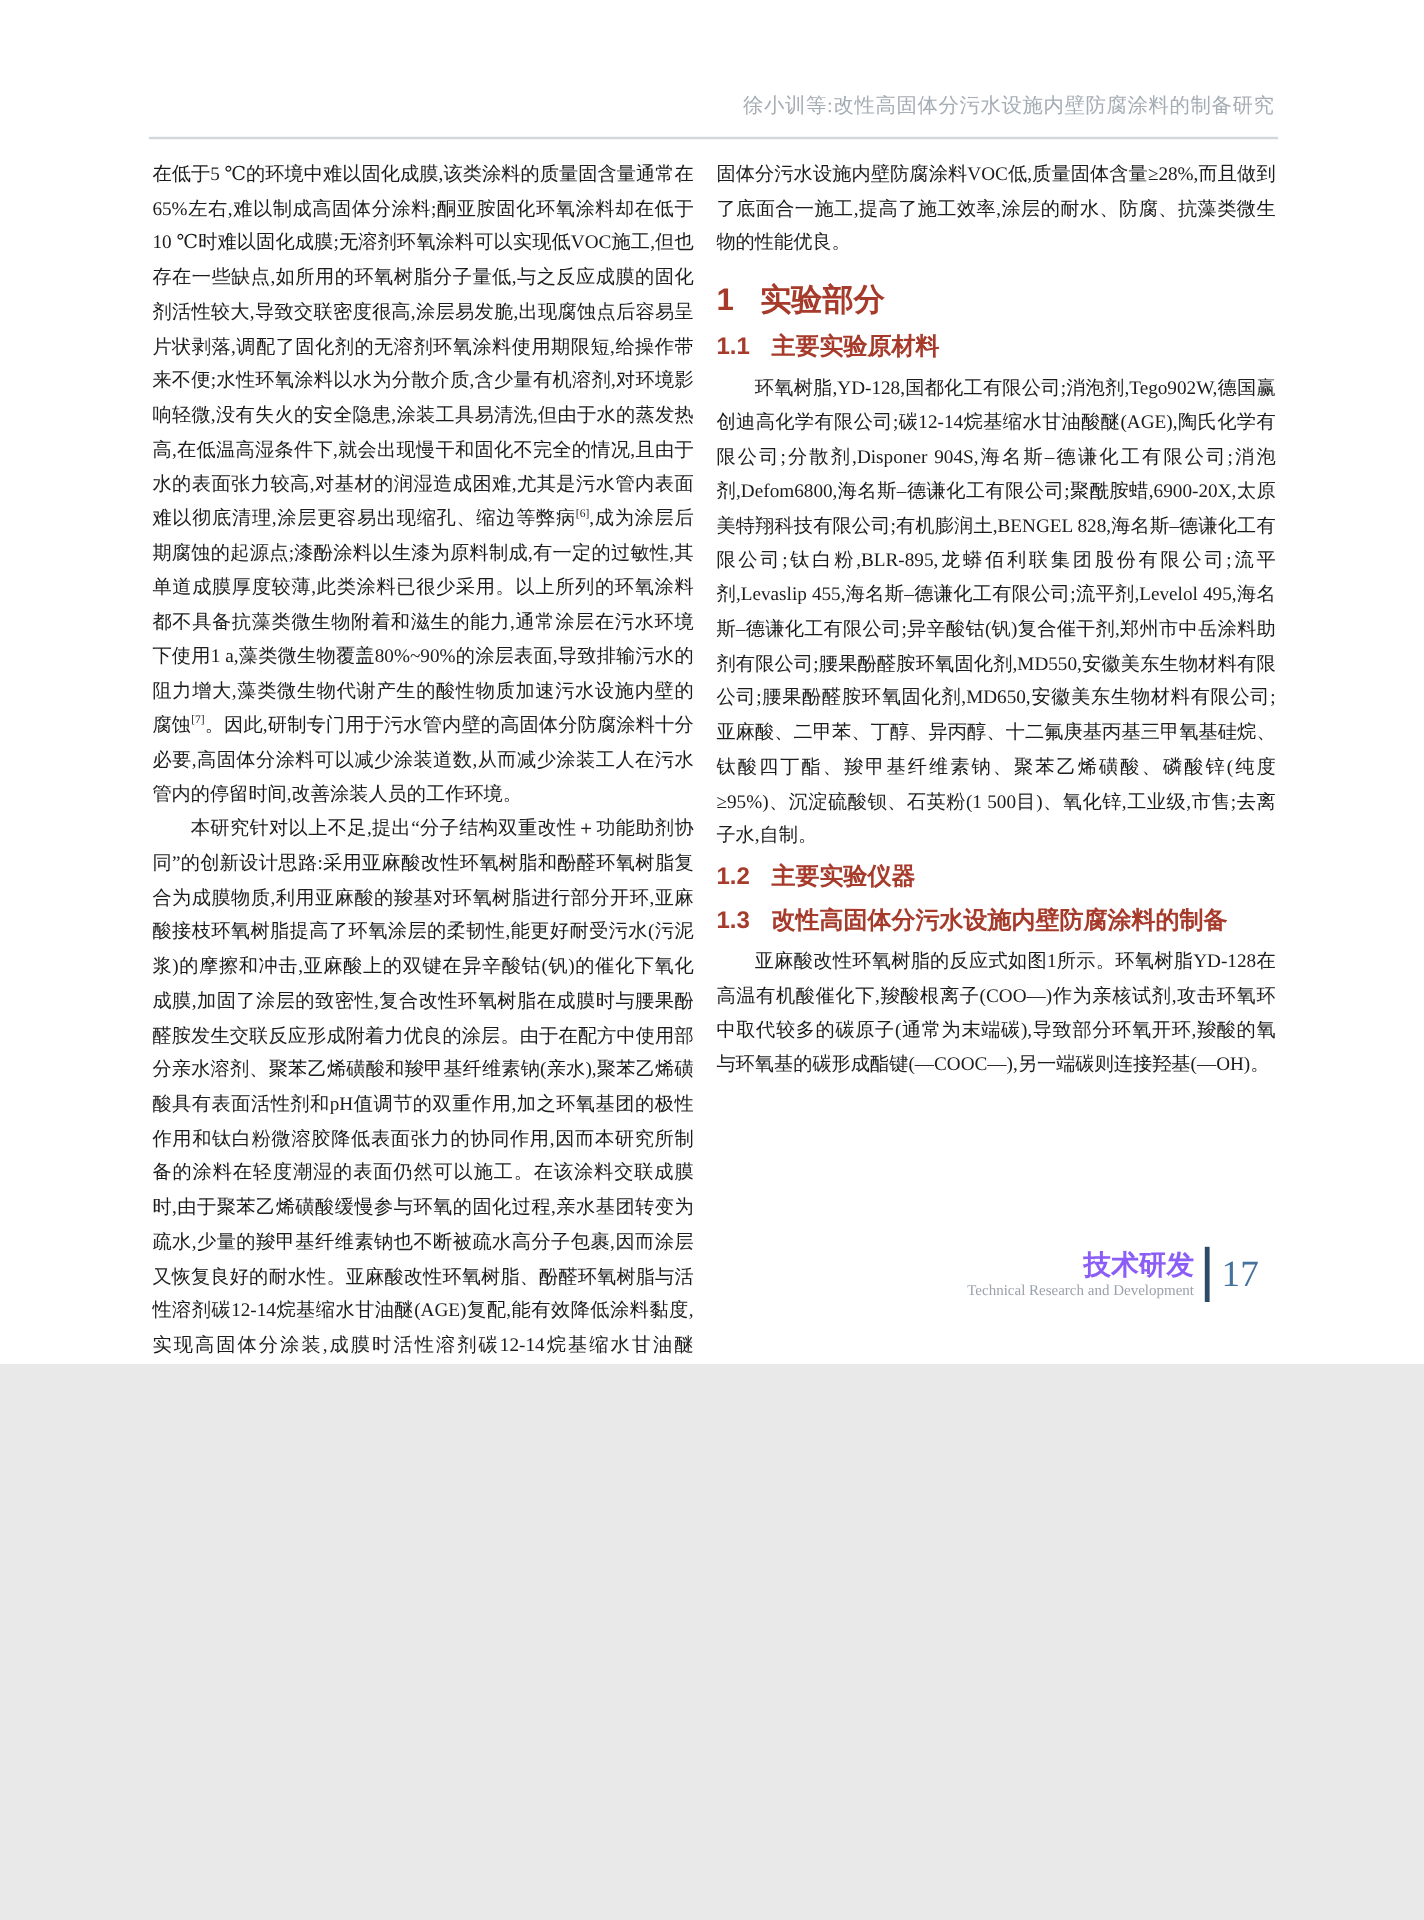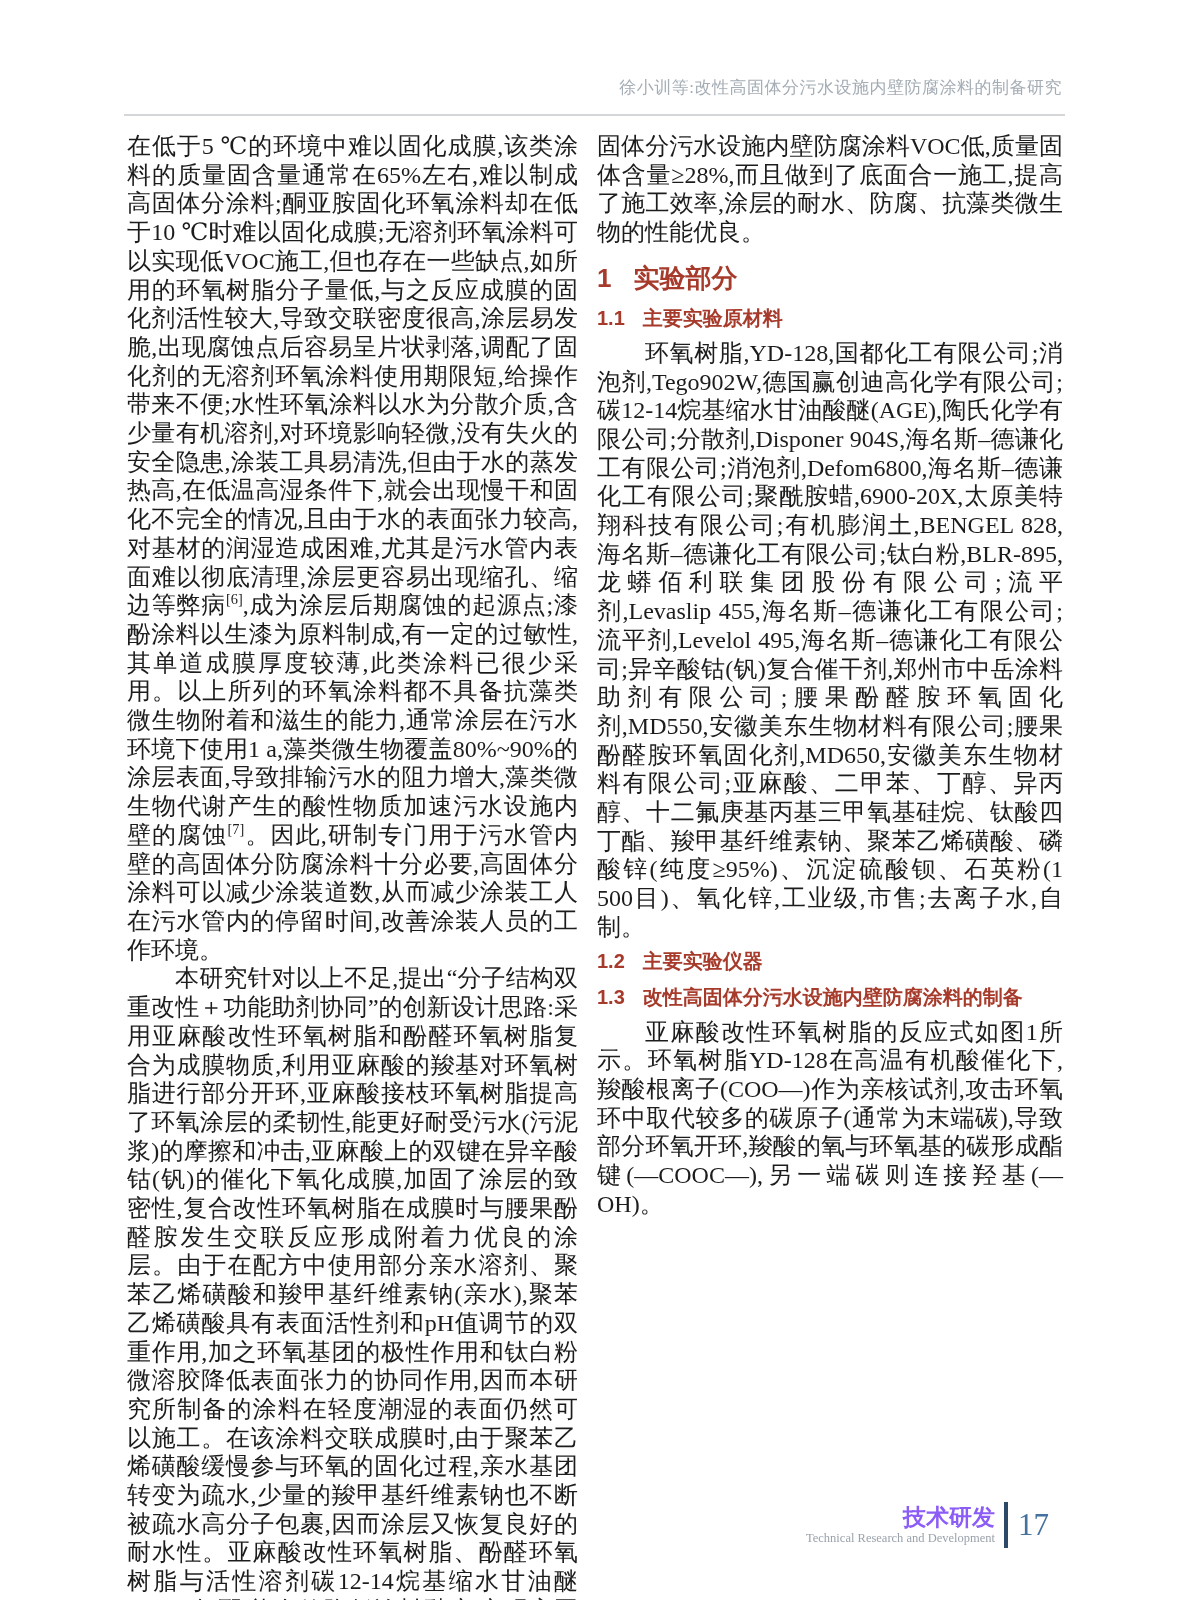--- a/index.html
+++ b/index.html
@@ -1,18 +1,18 @@
 <!DOCTYPE html>
 <html lang="zh"><head>
 <meta charset="utf-8">
 <style>
   html,body { margin:0; padding:0; background:#e9e9e9; }
   .page {
     position:relative;
-    width:1187px; height:1600px;
+    width:1187px; height:1137px;
     margin:0 auto;
     background:#ffffff;
     outline:1px solid #d9dcde;
     overflow:hidden;
     font-family:"Liberation Serif","DejaVu Serif",serif;
     color:#1c1c1c;
   }
   
   .running-head {
     position:absolute; top:76px; left:127px; right:125px;
@@ -27,21 +27,21 @@
   
   .columns {
     position:absolute; top:132px; left:127px;
     display:flex; gap:19px;
   }
   .col { text-align:justify; }
   .col-left  { width:451px; }
   .col-right { width:466px; }
   p.body {
     margin:0;
-    font-size:24px; line-height:28.7px;
+    font-size:16px; line-height:28.7px;
     text-align:justify;
   }
   p.indent { text-indent:2em; }
   sup { font-size:0.6em; line-height:0; }
   
   .h-sec {
     margin:15px 0 9px 0;
     font-family:"Liberation Sans","DejaVu Sans",sans-serif;
     font-weight:bold;
     font-size:26px; line-height:32px;

